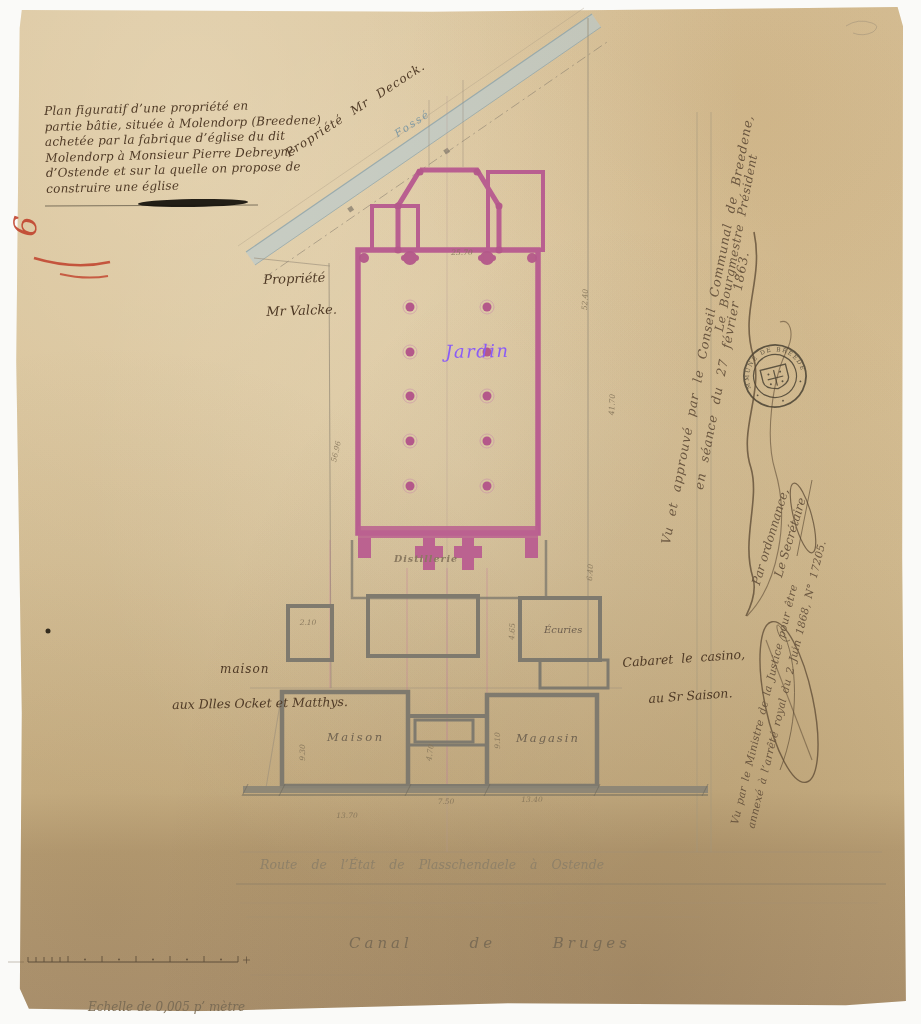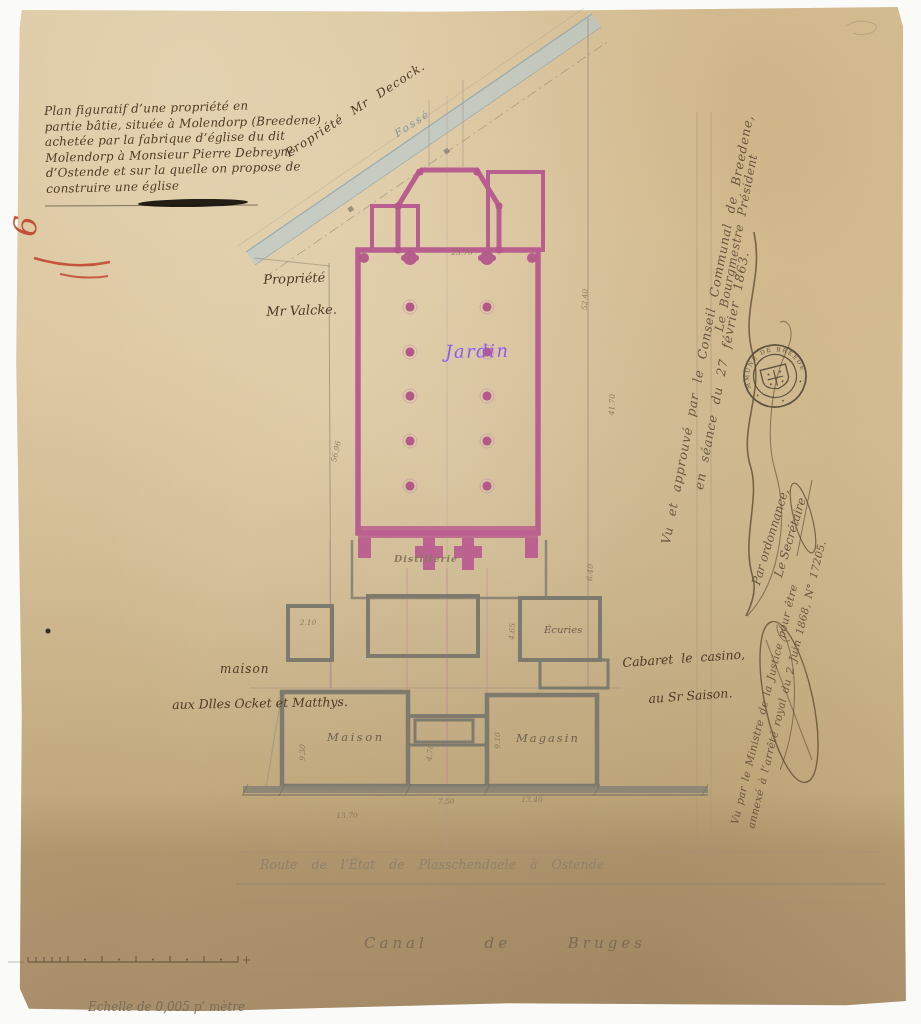--- a/index.html
+++ b/index.html
@@ -243,21 +243,21 @@
   <div class="lbl" style="left:445px;top:341px;font-size:18px;letter-spacing:1.5px;color:#8b5cf6;transform:rotate(-1deg);">Jardin</div>
   <div class="lbl" style="left:394px;top:553px;font-size:9.5px;letter-spacing:1px;color:#8a7960;font-weight:bold;">Distillerie</div>
   <div class="lbl" style="left:544px;top:624px;font-size:10px;color:#6f6050;">Écuries</div>
   <div class="lbl" style="left:220px;top:662px;font-size:12px;letter-spacing:1px;">maison</div>
   <div class="lbl" style="left:172px;top:697px;font-size:12.5px;transform:rotate(-1deg);">aux Dlles Ocket et Matthys.</div>
   <div class="lbl" style="left:327px;top:730px;font-size:11.5px;letter-spacing:2.5px;color:#6f6250;">Maison</div>
   <div class="lbl" style="left:516px;top:731px;font-size:11.5px;letter-spacing:2px;color:#6f6250;">Magasin</div>
   <div class="lbl" style="left:622px;top:655px;font-size:12.5px;word-spacing:4px;transform:rotate(-4deg);">Cabaret le casino,</div>
   <div class="lbl" style="left:648px;top:691px;font-size:12.5px;transform:rotate(-4deg);">au Sr Saison.</div>
   <div class="lbl" style="left:260px;top:857px;font-size:12.5px;word-spacing:10px;color:#8f8168;font-style:italic;">Route de l’État de Plasschendaele à Ostende</div>
-  <div class="lbl" style="left:364px;top:934px;font-size:15px;word-spacing:48px;letter-spacing:4px;color:#7b6c55;">Canal de Bruges</div>
+  <div class="lbl" style="left:349px;top:934px;font-size:15px;word-spacing:48px;letter-spacing:4px;color:#7b6c55;">Canal de Bruges</div>
   <div class="lbl" style="left:88px;top:1000px;font-size:12px;color:#7b6c55;">Echelle de 0,005 p’ mètre</div>
 
   <div class="dim" style="left:444px;top:248px;font-style:italic;">25.70</div>
   <div class="dim" style="left:567px;top:295px;transform:rotate(-88deg);">52.40</div>
   <div class="dim" style="left:594px;top:400px;transform:rotate(-88deg);">41.70</div>
   <div class="dim" style="left:318px;top:447px;transform:rotate(-77deg);">56.96</div>
   <div class="dim" style="left:572px;top:568px;transform:rotate(-86deg);">6.40</div>
   <div class="dim" style="left:494px;top:627px;transform:rotate(-86deg);">4.65</div>
   <div class="dim" style="left:290px;top:618px;">2.10</div>
   <div class="dim" style="left:284px;top:748px;transform:rotate(-90deg);">9.30</div>

